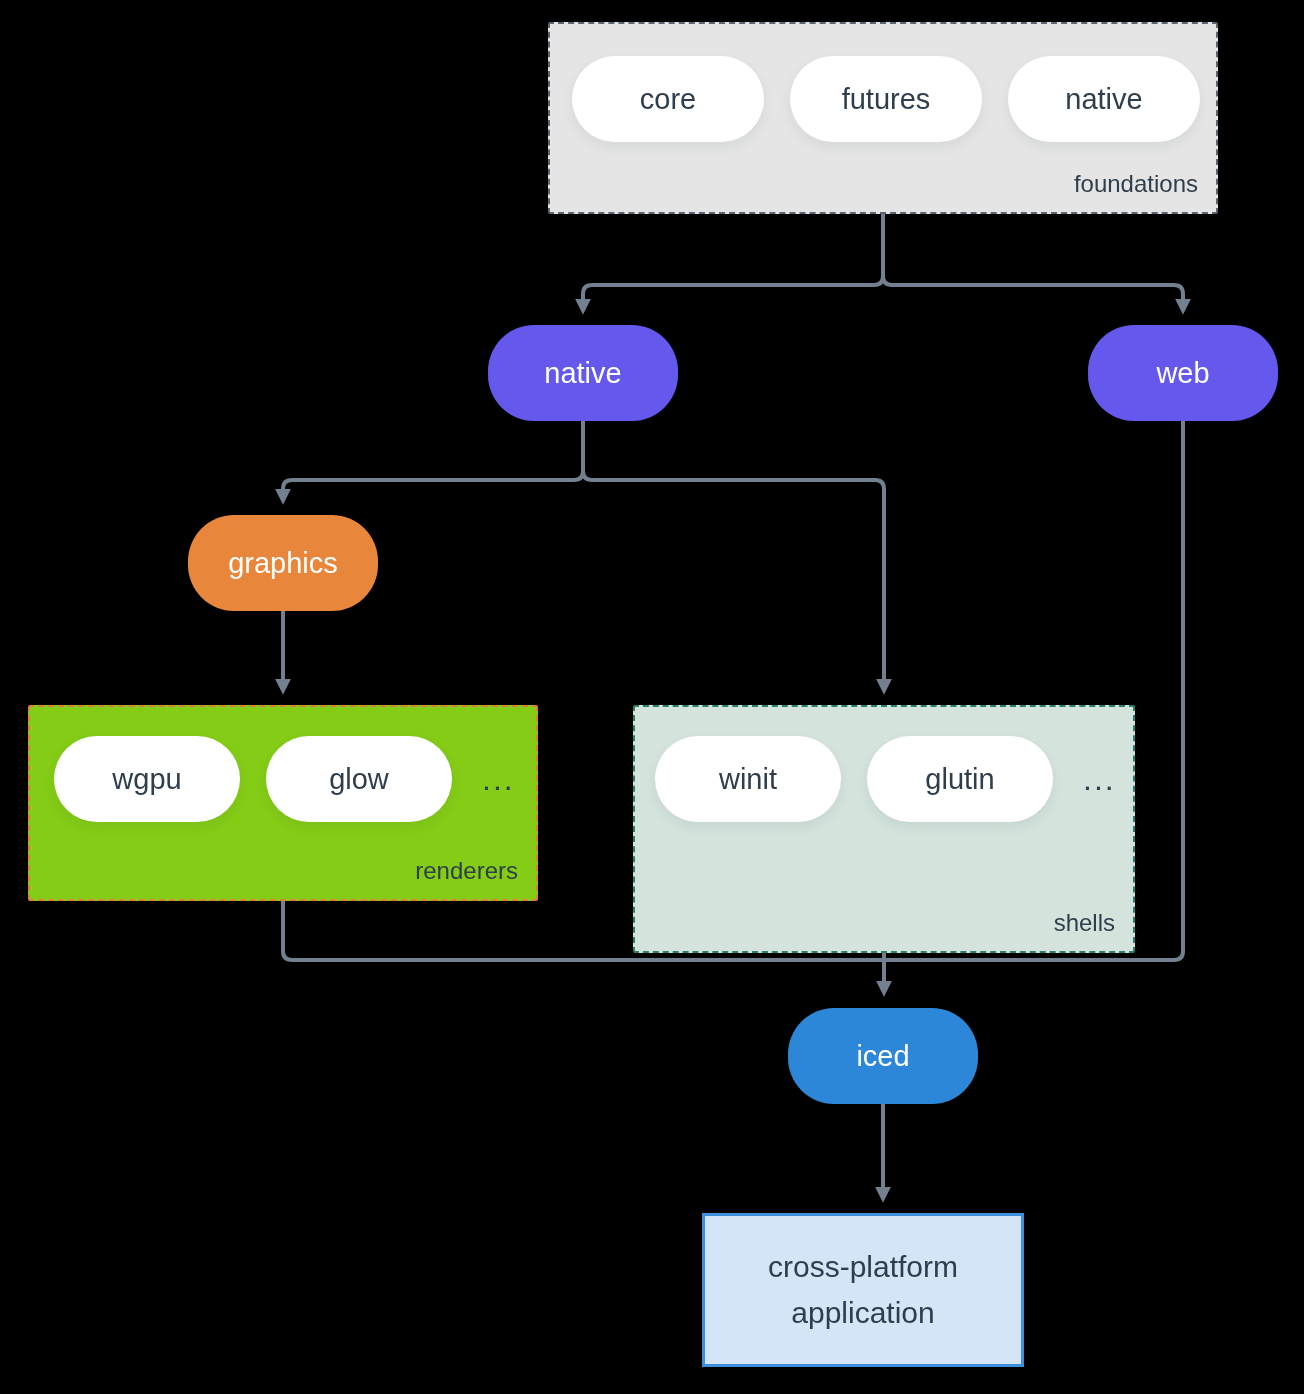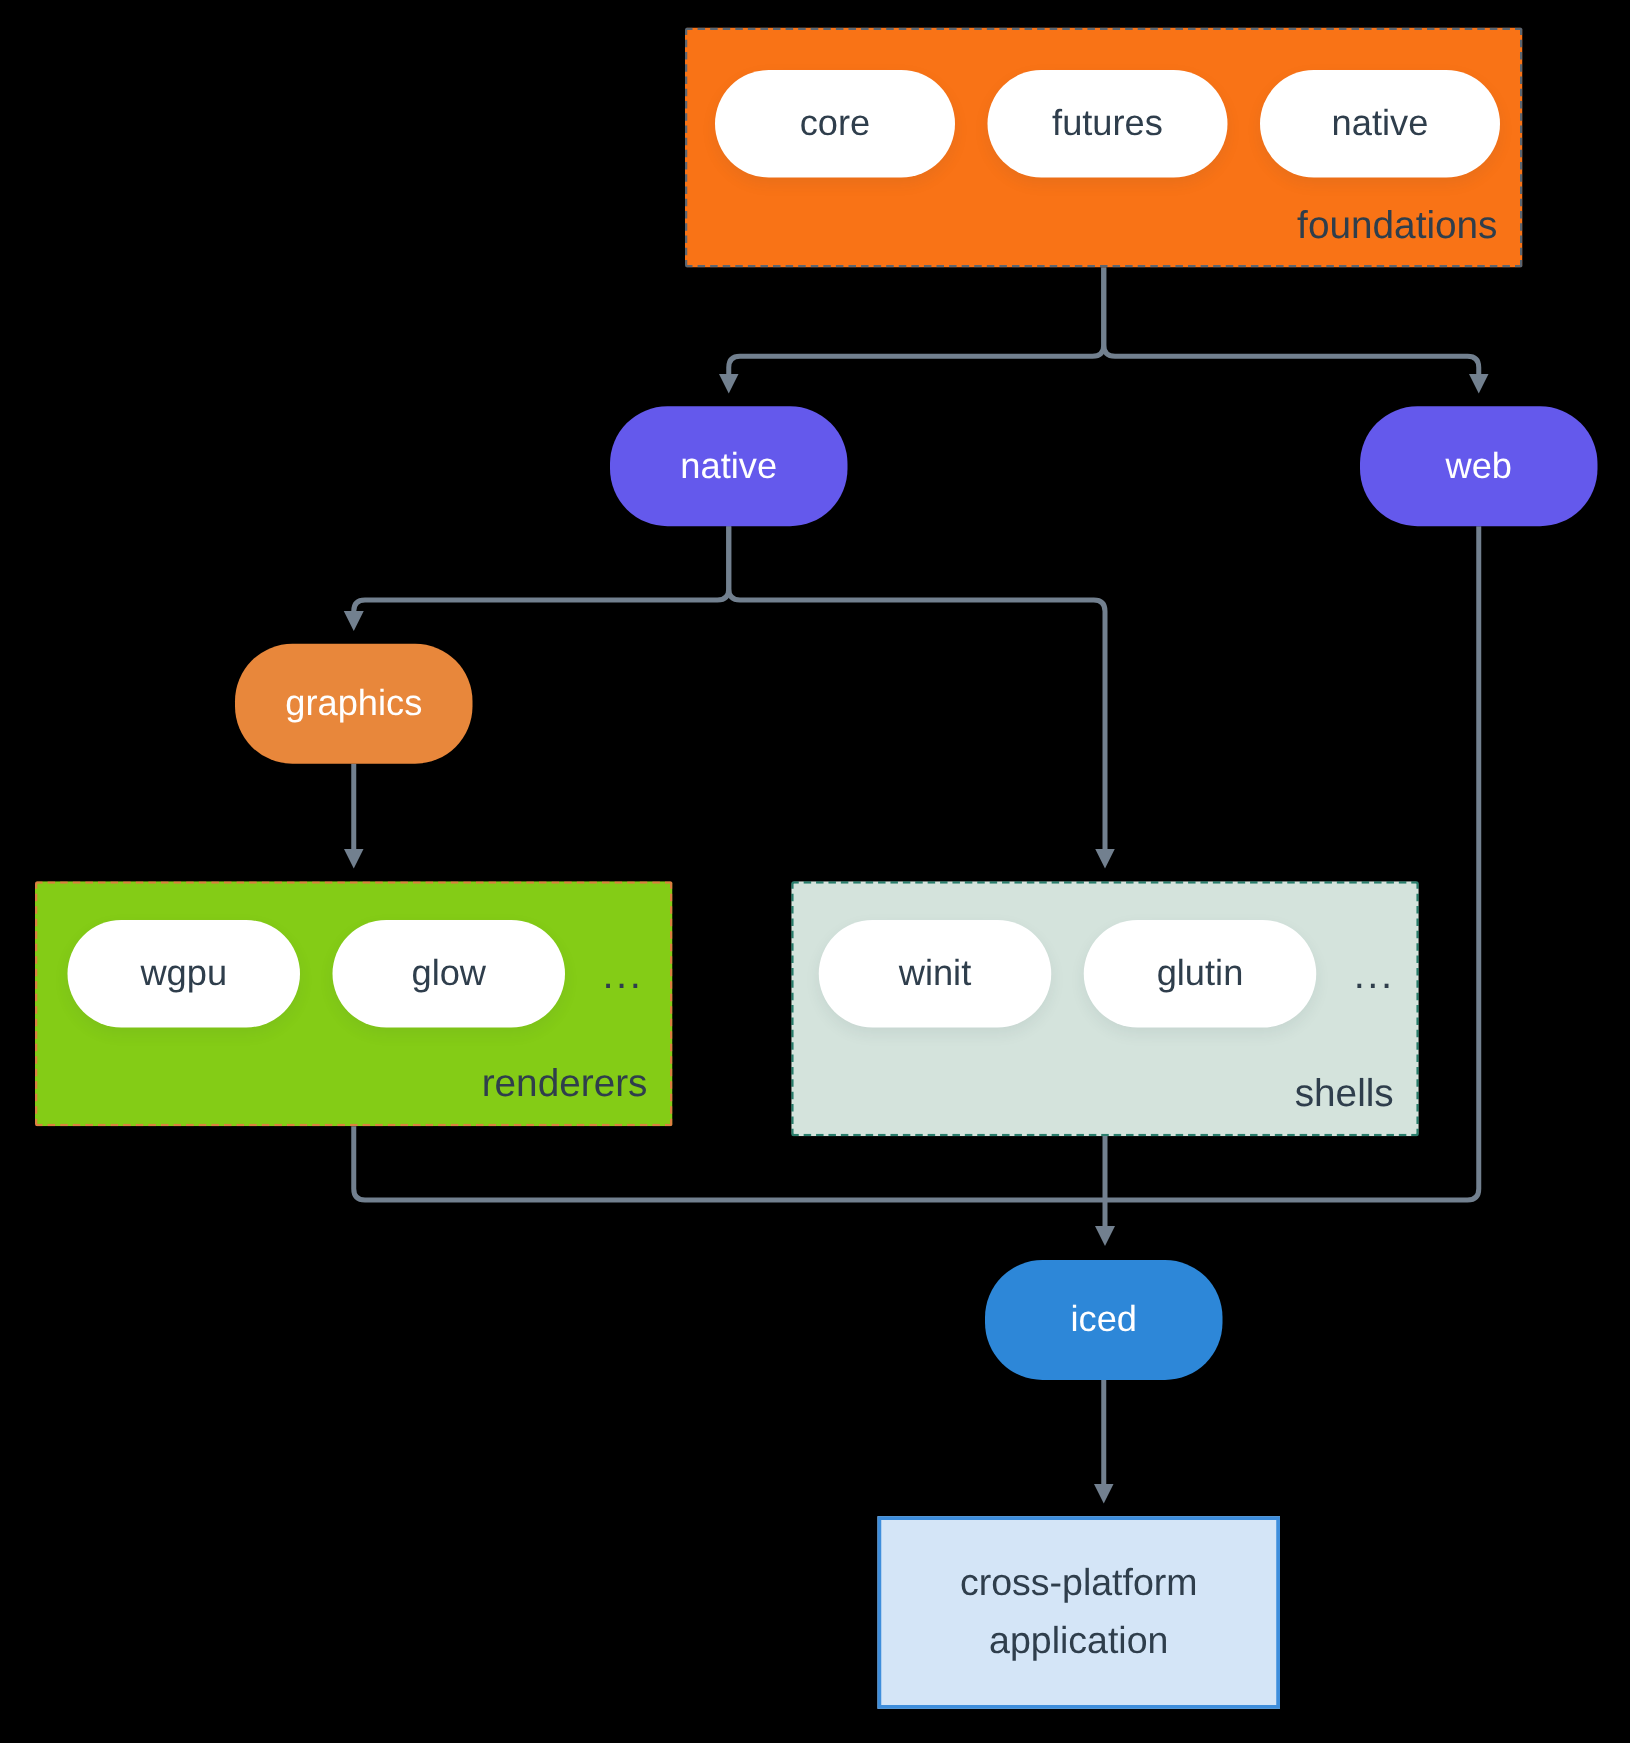--- a/index.html
+++ b/index.html
@@ -34,41 +34,41 @@
   }
   .group-box .pill-row {
     display: flex;
     align-items: center;
     gap: 26px;
   }
   .group-label {
     position: absolute;
     right: 18px;
     bottom: 14px;
-    font-size: 31px;
+    font-size: 24px;
     color: #2f3e4c;
     margin-top: 16px;
   }
   .foundations {
     left: 548px; top: 22px;
     width: 670px; height: 192px;
-    background: #f97316;
+    background: #e5e5e5;
     border: 2px dashed #5b6672;
   }
   .foundations .pill-row { padding: 32px 0 0 22px; }
   .renderers {
     left: 28px; top: 705px;
     width: 510px; height: 196px;
     background: #84cc16;
     border: 2px dashed #dd8040;
   }
   .renderers .pill-row { padding: 29px 0 0 24px; }
   .shells {
     left: 633px; top: 705px;
-    width: 502px; height: 204px;
+    width: 502px; height: 248px;
     background: #d4e3dc;
     border: 2px dashed #2a7f6d;
   }
   .shells .pill-row { padding: 29px 0 0 20px; }
   
   .white-pill {
     width: 192px; height: 86px;
     flex: 0 0 auto;
     background: #ffffff;
     border-radius: 43px;

